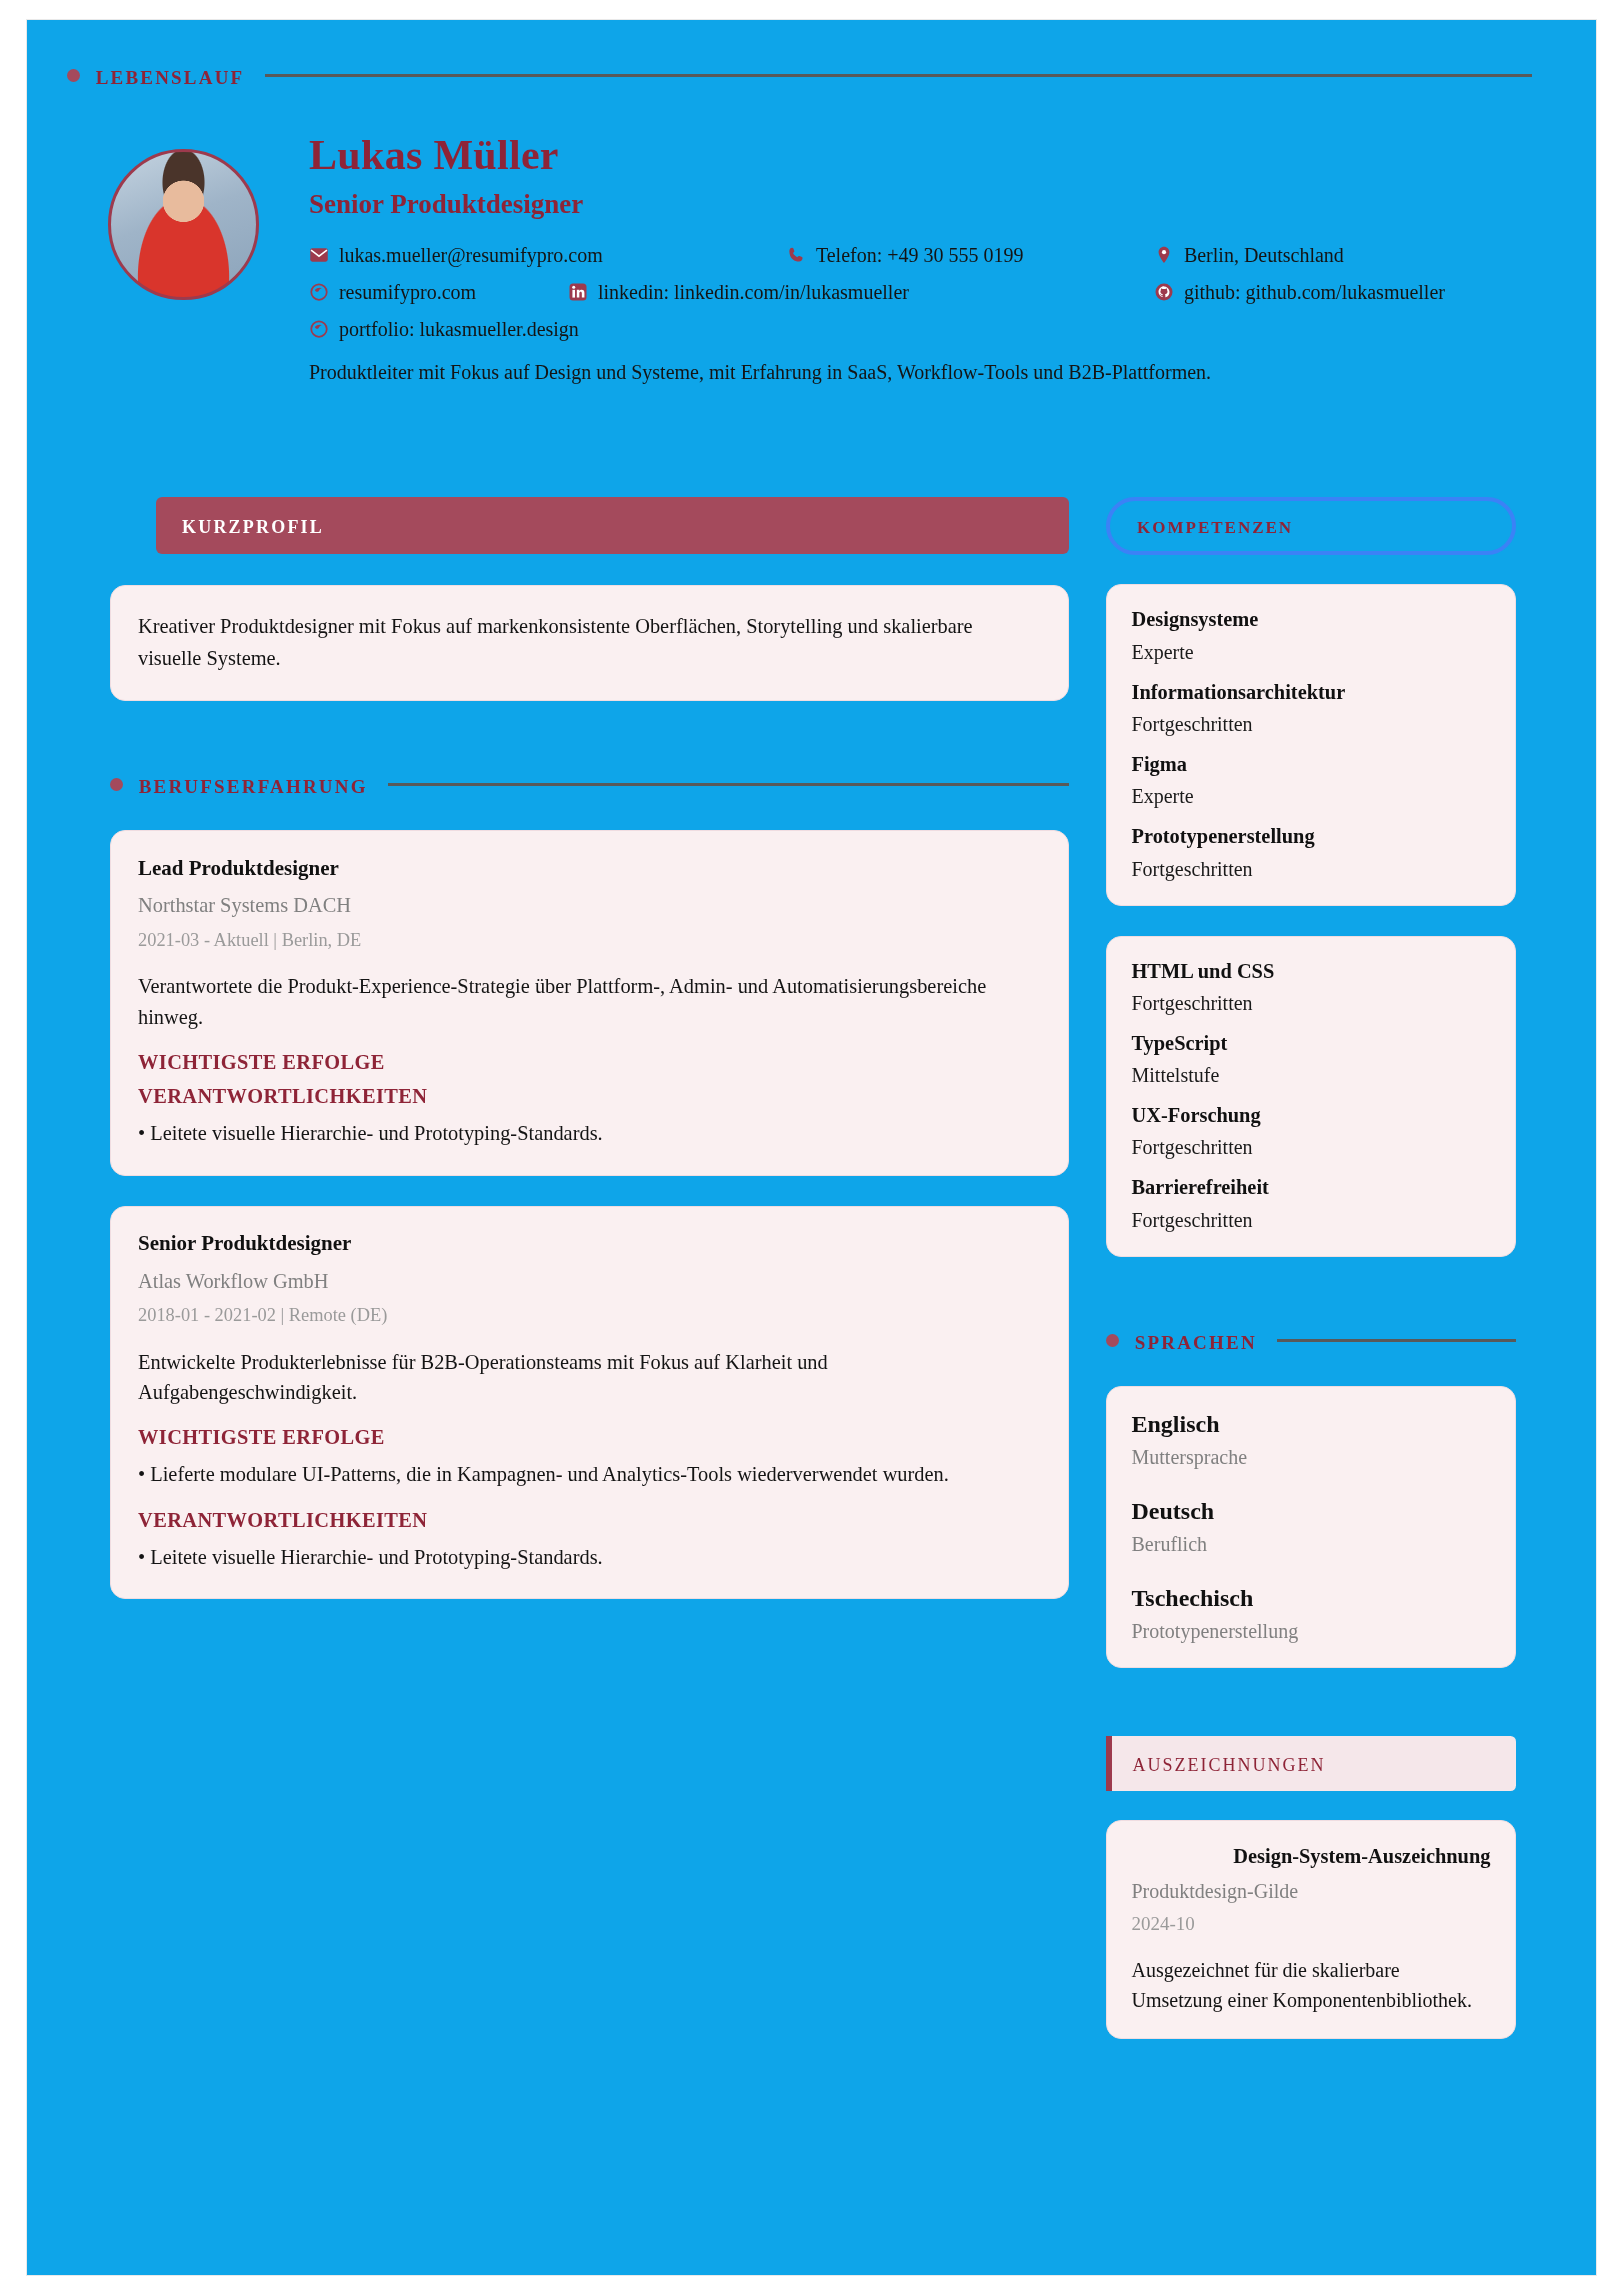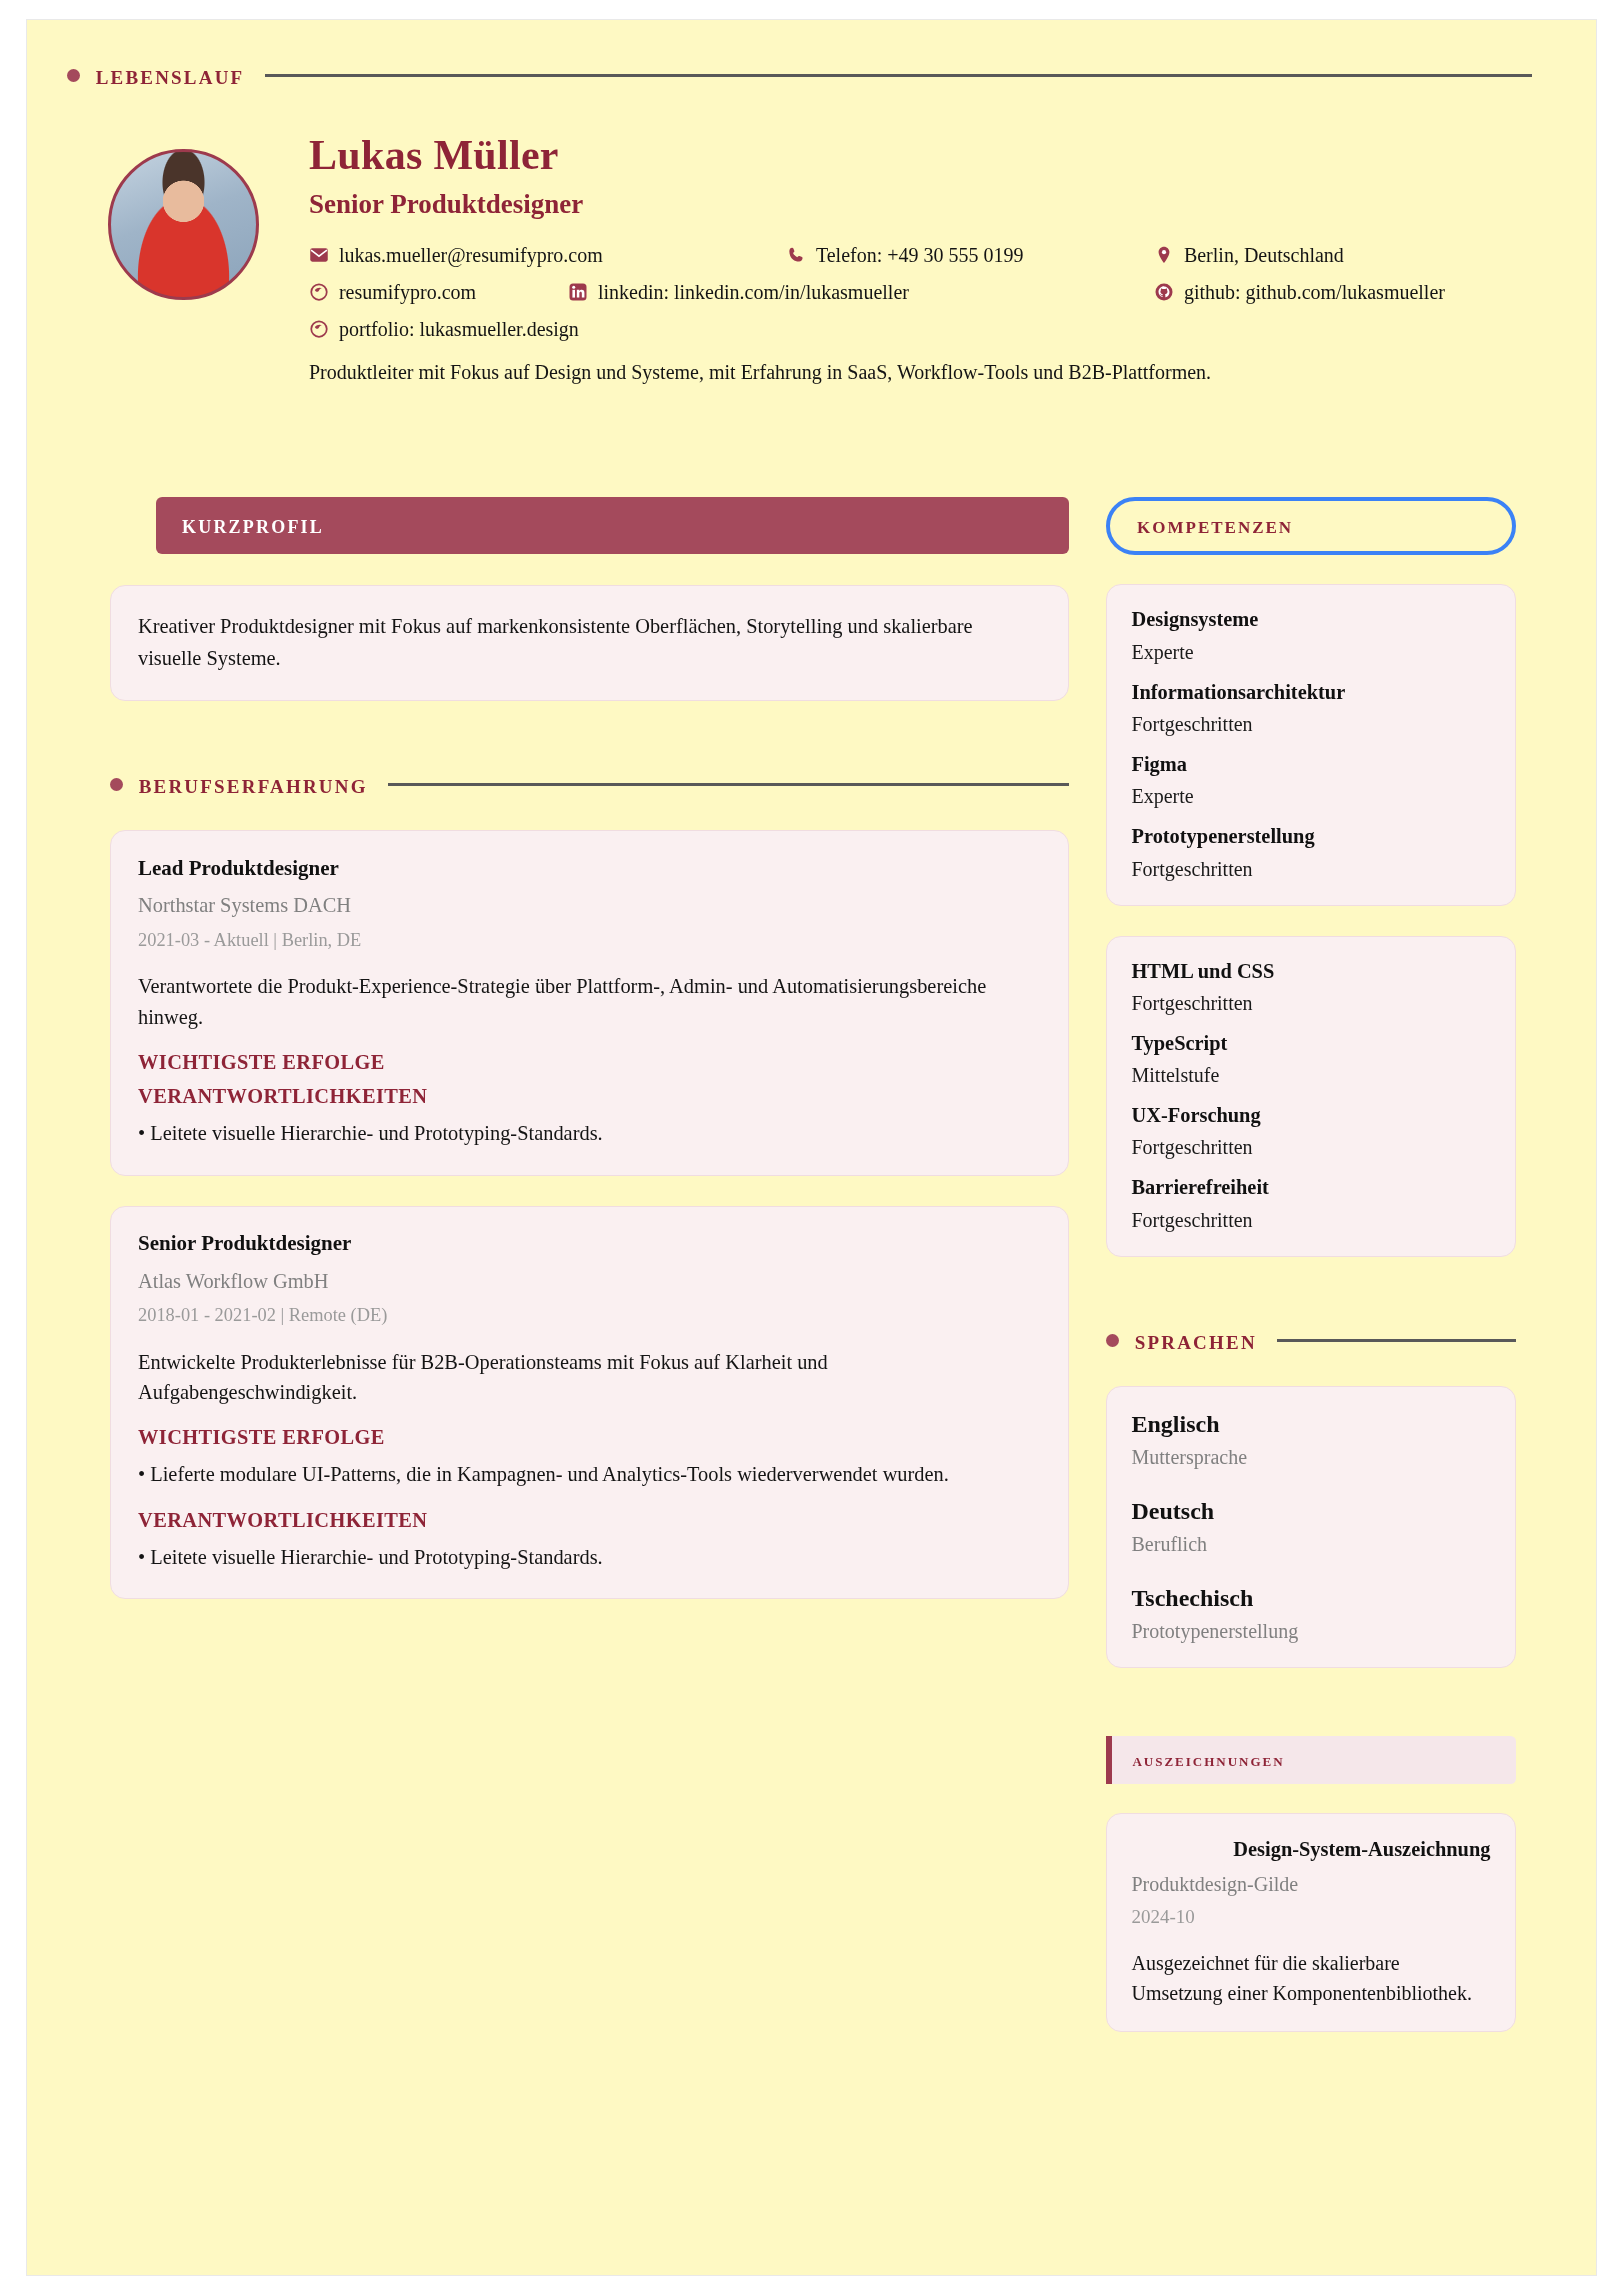--- a/index.html
+++ b/index.html
@@ -19,21 +19,21 @@
     box-sizing: border-box;
     padding: 0;
     overflow: hidden;
   }
   .page-inner {
     position: absolute;
     left: 26px;
     top: 19px;
     width: 1571px;
     height: 2257px;
-    background: #fef9c3;
+    background: #0ea5e9;
     border: 1.4px solid #e9e9e9;
     box-sizing: border-box;
   }
 
   
   .sec-dot-head {
     display: flex;
     align-items: center;
     gap: 0;
   }
@@ -208,25 +208,25 @@
   
   .barhead {
     background: #f5e7ea;
     border-left: 6.1px solid #9d3a4d;
     border-radius: 0 5.5px 5.5px 0;
     padding: 13.6px 23px 15px 20.4px;
     margin-bottom: 29px;
   }
   .barhead-label {
     color: #8e2437;
-    font-size: 19px;
+    font-size: 26px;
     letter-spacing: 2px;
     font-variant: small-caps;
     text-transform: lowercase;
-    font-weight: 700;
+    font-weight: 400;
     line-height: 1;
   }
 
   
   .card {
     background: #faf0f1;
     border: 1.4px solid #f0dde1;
     border-radius: 15px;
     padding: 24.5px 27px 26px 27px;
     box-sizing: border-box;

